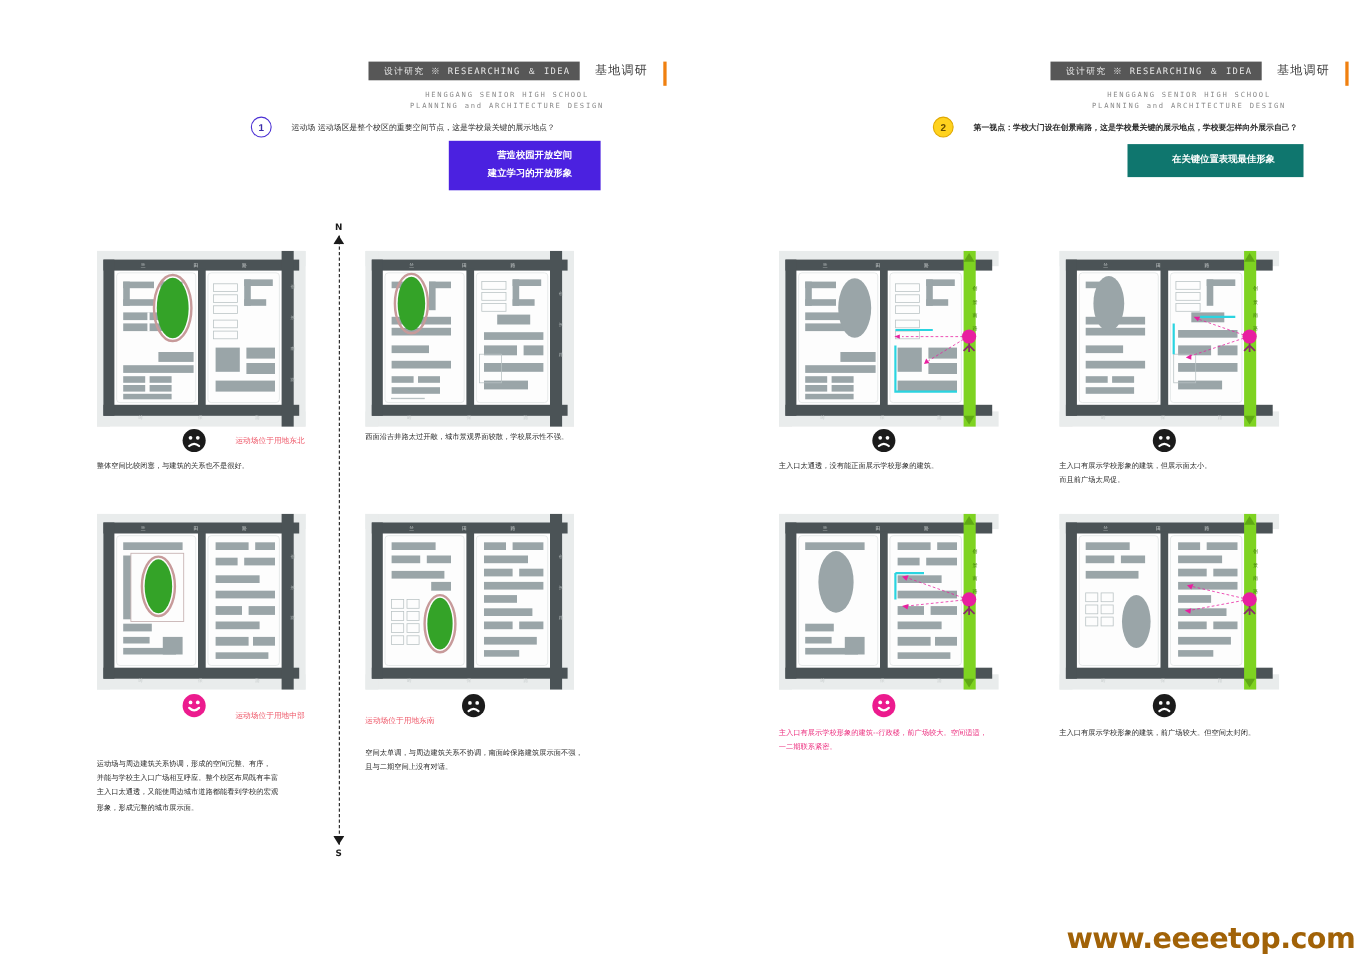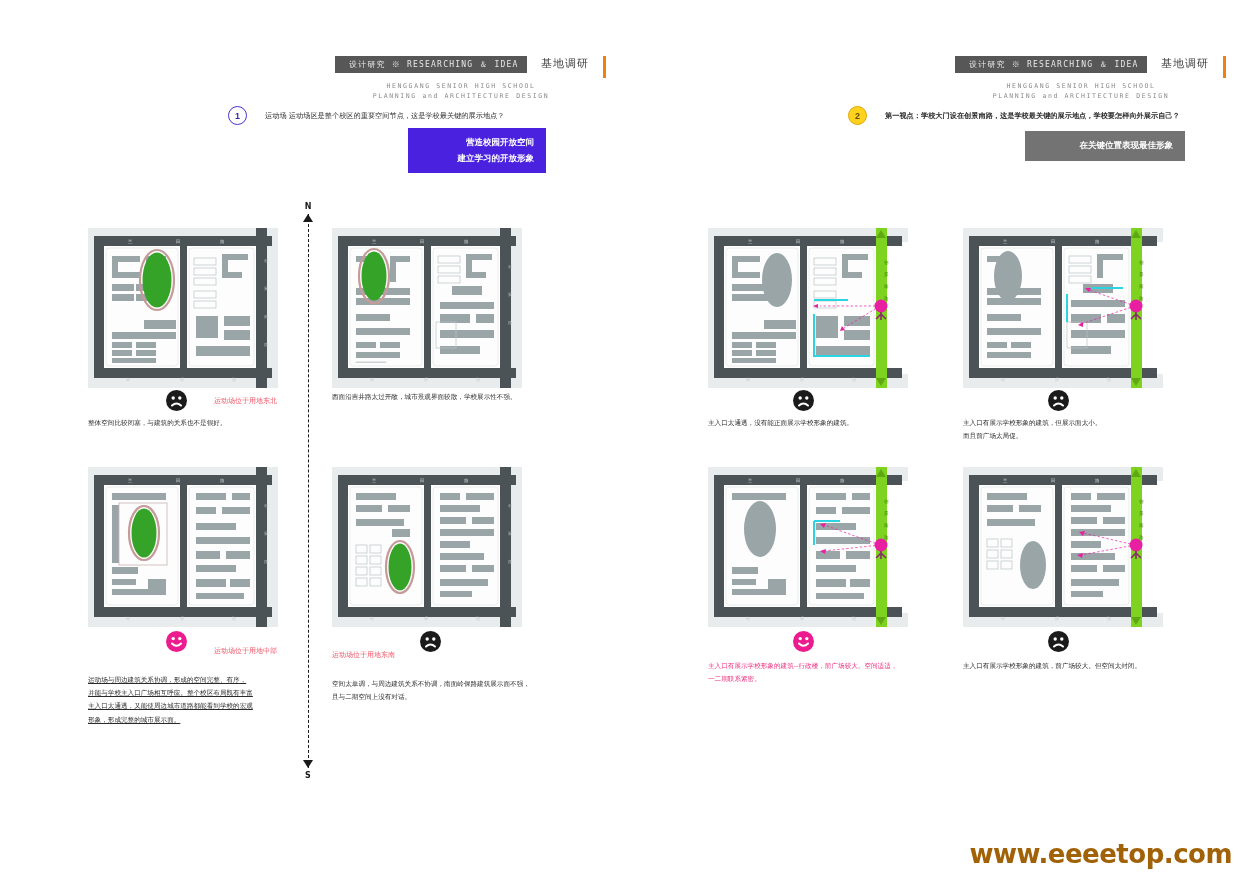--- a/index.html
+++ b/index.html
@@ -51,24 +51,24 @@
     margin-left: 18px; font-size: 7.2px; color: #2d2d2d;
     font-family: "DejaVu Sans", sans-serif; white-space: nowrap;
   }
   .q-text.bold { font-weight: bold; }
 
   
   .concl {
     position: absolute; text-align: right;
     color: #fff; font-weight: bold; font-size: 8.5px;
     font-family: "DejaVu Sans", sans-serif;
-    padding: 7px 12px 7px 0; line-height: 1.85;
+    padding: 7px 26px 7px 0; line-height: 1.85;
   }
   .concl.blue { background: #4b21e0; }
-  .concl.orange { background: #737373; }
+  .concl.orange { background: #0f766e; }
 
   
   .map { position: absolute; width: 190px; height: 160px; background: #ffffff; }
   .map svg { display: block; }
 
   
   .cap { position: absolute; width: 215px; }
   .cap-head { display: flex; align-items: center; height: 26px; position: relative; }
   .face { width: 21px; height: 21px; border-radius: 50%; position: absolute; }
   .face.sad { background: #1b1b1b; }
@@ -361,21 +361,21 @@
       <div class="cap-head">
         <div class="face happy" style="left:78px;">
           <svg width="21" height="21" viewBox="0 0 21 21">
             <circle cx="7.2" cy="7.6" r="1.7" fill="#fff"></circle>
               <circle cx="13.8" cy="7.6" r="1.7" fill="#fff"></circle>
             <path d="M6 12.5 Q10.5 17 15 12.5" stroke="#fff" stroke-width="2" fill="none" stroke-linecap="round"></path>
           </svg>
         </div>
         <div class="cap-title red" style="left:126px;top:18px;">运动场位于用地中部</div>
       </div>
-      <div class="cap-body" style="margin-top:20px;text-decoration:underline;">
+      <div class="cap-body" style="margin-top:34px;">
         <div>运动场与周边建筑关系协调，形成的空间完整、有序，</div>
         <div>并能与学校主入口广场相互呼应。整个校区布局既有丰富</div>
         <div>主入口太通透，又能使周边城市道路都能看到学校的宏观</div>
         <div>形象，形成完整的城市展示面。</div>
       </div>
     </div>
 
     <div class="map" style="left:332px;top:467px;">
       <svg width="190" height="160" viewBox="0 0 190 160">
         <rect width="190" height="160" fill="#ffffff"></rect>

